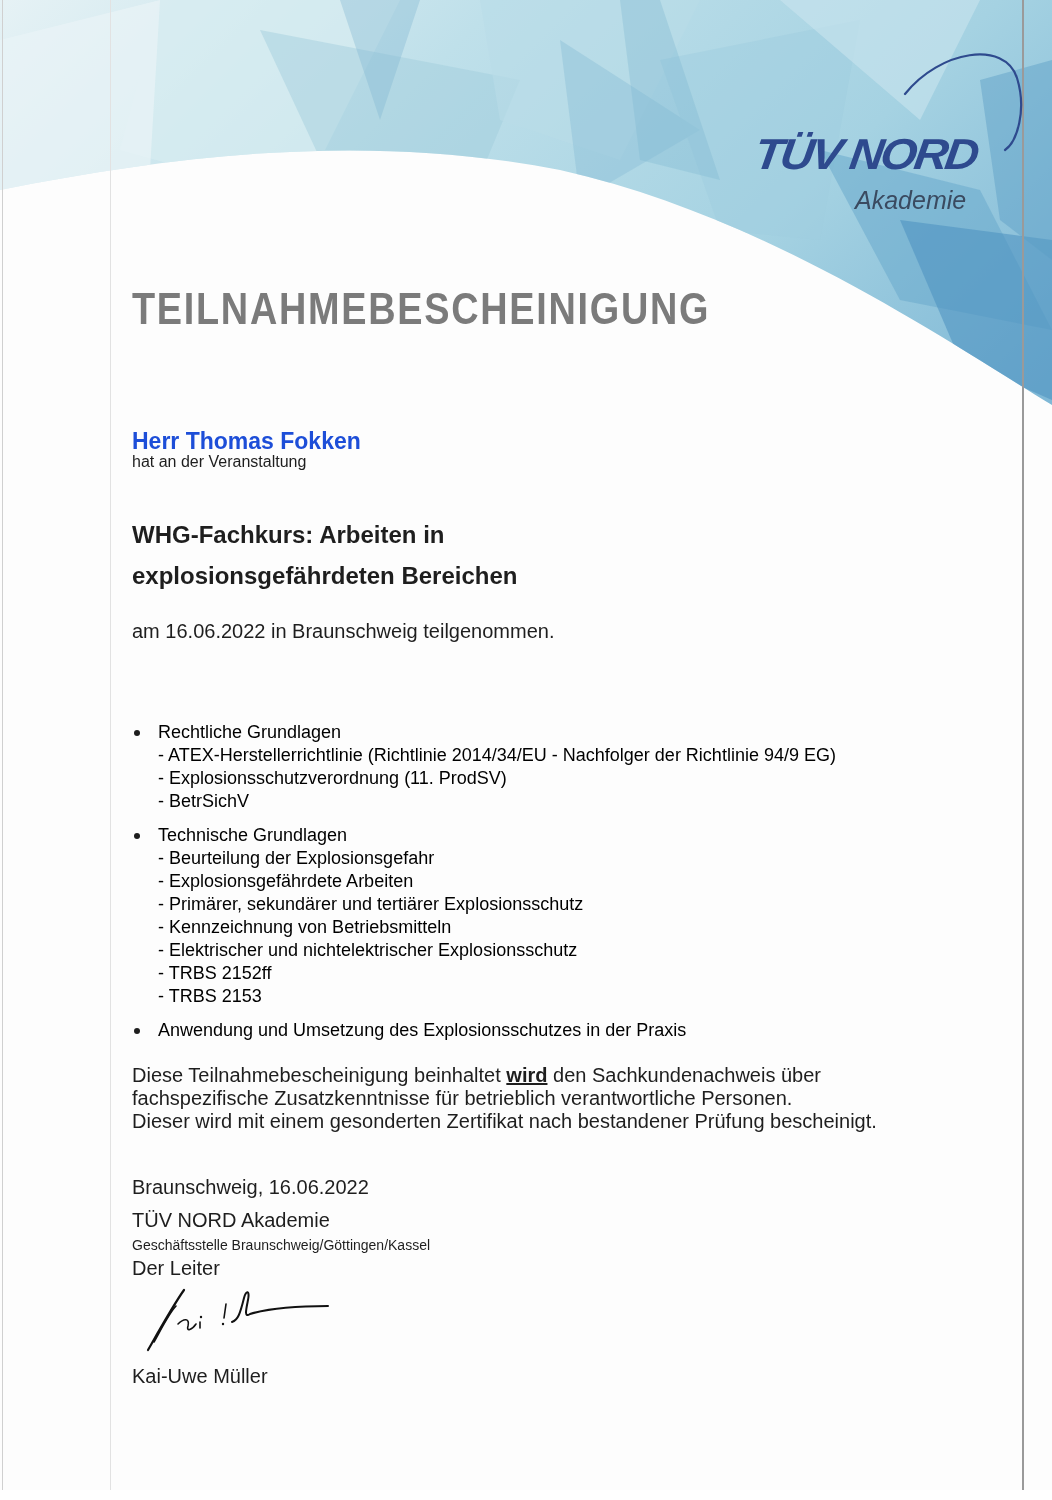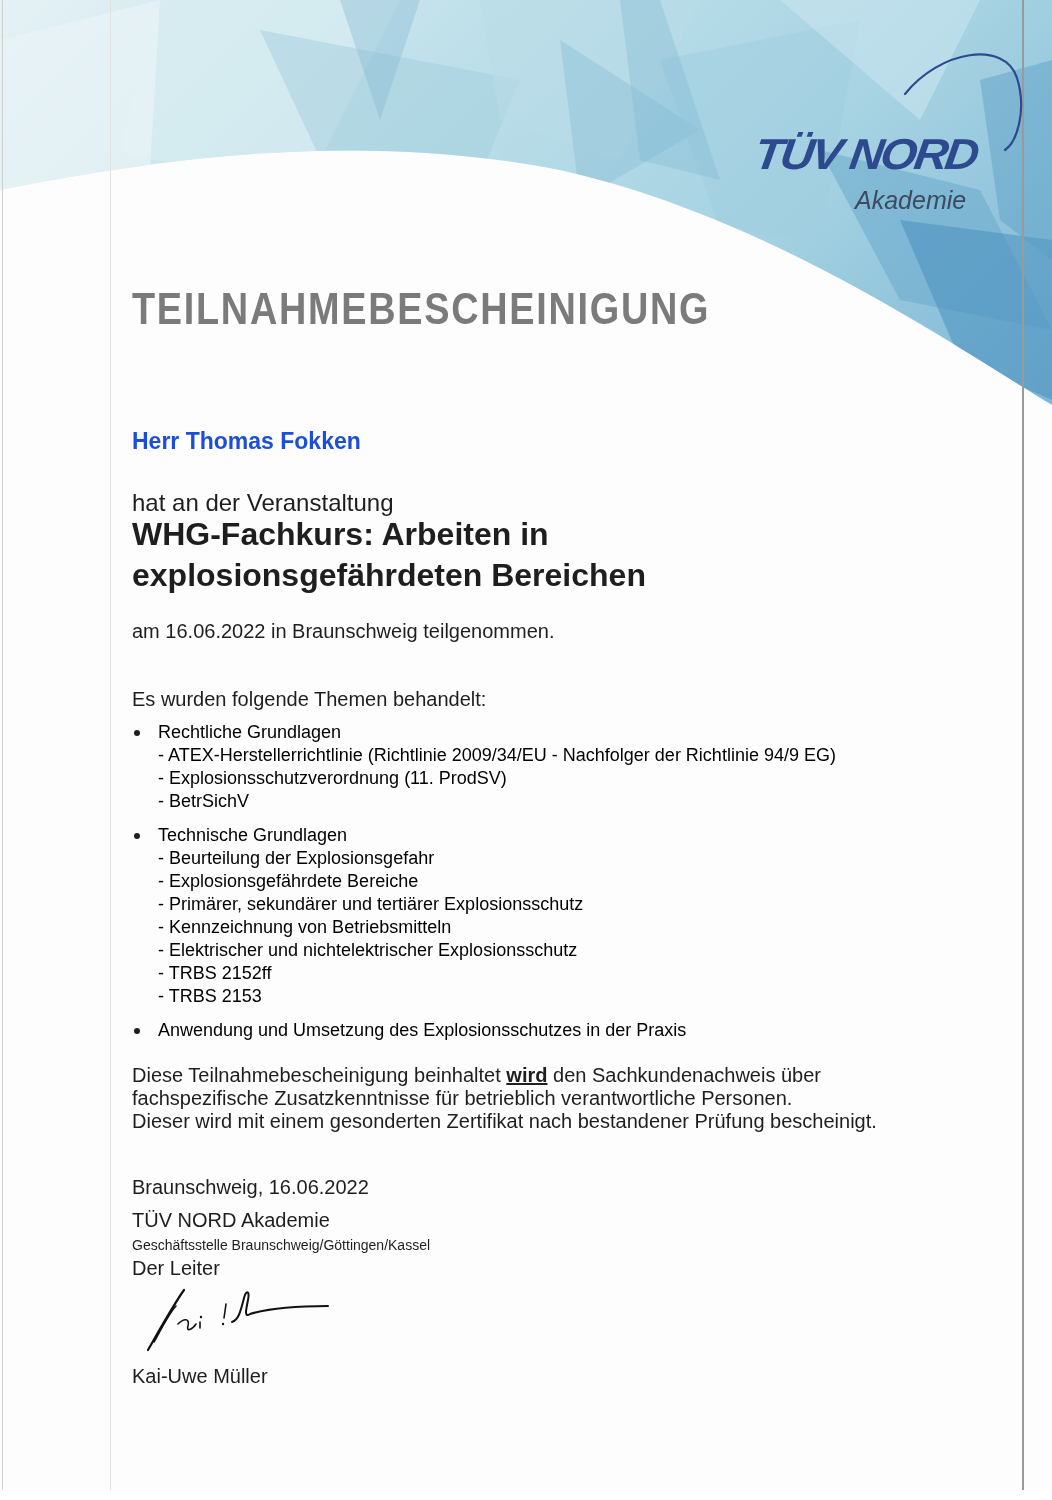--- a/index.html
+++ b/index.html
@@ -106,24 +106,24 @@
       line-height: 23px;
       color: #1e1e1e;
       white-space: nowrap;
     }
     .recipient {
       top: 430px;
       font-weight: bold;
       font-size: 23px;
       color: #1d4ed8;
     }
-    .intro { top: 491px; font-size: 24px; }
+    .intro { top: 450px; font-size: 16px; }
     .course-title {
       top: 514px;
-      font-size: 32px;
+      font-size: 24px;
       line-height: 41px;
       font-weight: bold;
       color: #1e1e1e;
     }
     .date-line { top: 620px; }
     .duration-line { top: 643px; }
     .topics-intro { top: 688px; }
 
     .topics {
       position: absolute;
@@ -217,39 +217,38 @@
 
   <div class="doc-title">TEILNAHMEBESCHEINIGUNG</div>
 
   <div class="body-text recipient">Herr Thomas Fokken</div>
   <div class="body-text intro">hat an der Veranstaltung</div>
   <div class="body-text course-title">
     <div>WHG-Fachkurs: Arbeiten in</div>
     <div>explosionsgefährdeten Bereichen</div>
   </div>
   <div class="body-text date-line">am 16.06.2022 in Braunschweig teilgenommen.</div>
-  <div class="body-text topics-intro">Es wurden folgende Themen behandelt:</div>
 
   <div class="topics">
     <div class="topic-group">
       <div class="topic-head">
         <span class="bullet"></span>
         <span>Rechtliche Grundlagen</span>
       </div>
-      <div class="sub-item">- ATEX-Herstellerrichtlinie (Richtlinie 2009/34/EU - Nachfolger der Richtlinie 94/9 EG)</div>
+      <div class="sub-item">- ATEX-Herstellerrichtlinie (Richtlinie 2014/34/EU - Nachfolger der Richtlinie 94/9 EG)</div>
       <div class="sub-item">- Explosionsschutzverordnung (11. ProdSV)</div>
       <div class="sub-item">- BetrSichV</div>
     </div>
     <div class="topic-group">
       <div class="topic-head">
         <span class="bullet"></span>
         <span>Technische Grundlagen</span>
       </div>
       <div class="sub-item">- Beurteilung der Explosionsgefahr</div>
-      <div class="sub-item">- Explosionsgefährdete Bereiche</div>
+      <div class="sub-item">- Explosionsgefährdete Arbeiten</div>
       <div class="sub-item">- Primärer, sekundärer und tertiärer Explosionsschutz</div>
       <div class="sub-item">- Kennzeichnung von Betriebsmitteln</div>
       <div class="sub-item">- Elektrischer und nichtelektrischer Explosionsschutz</div>
       <div class="sub-item">- TRBS 2152ff</div>
       <div class="sub-item">- TRBS 2153</div>
     </div>
     <div class="topic-group">
       <div class="topic-head">
         <span class="bullet"></span>
         <span>Anwendung und Umsetzung des Explosionsschutzes in der Praxis</span>

